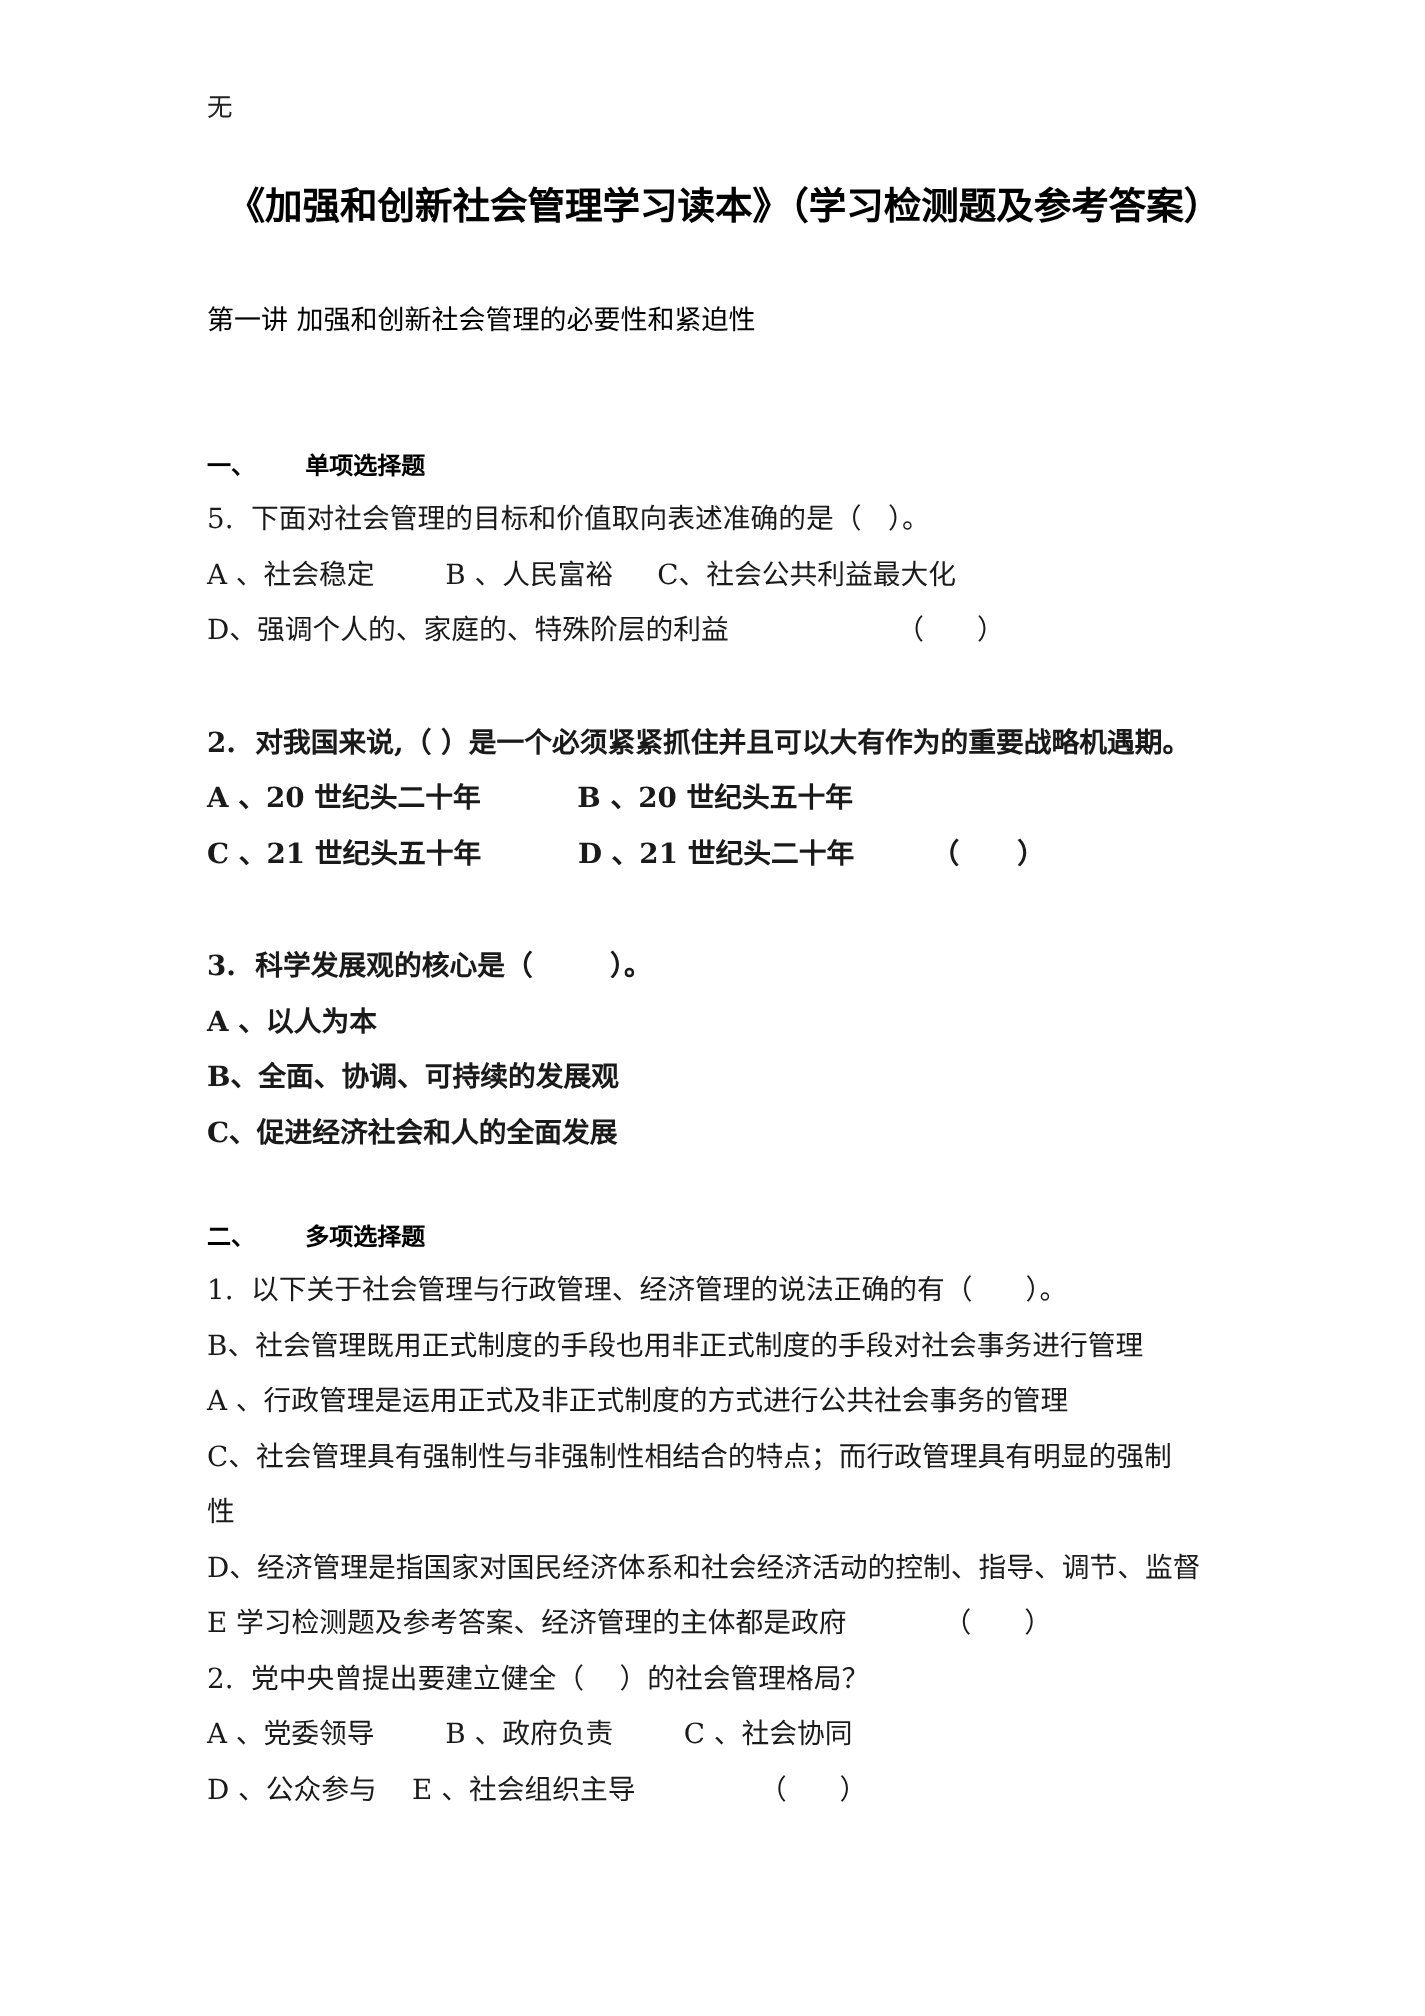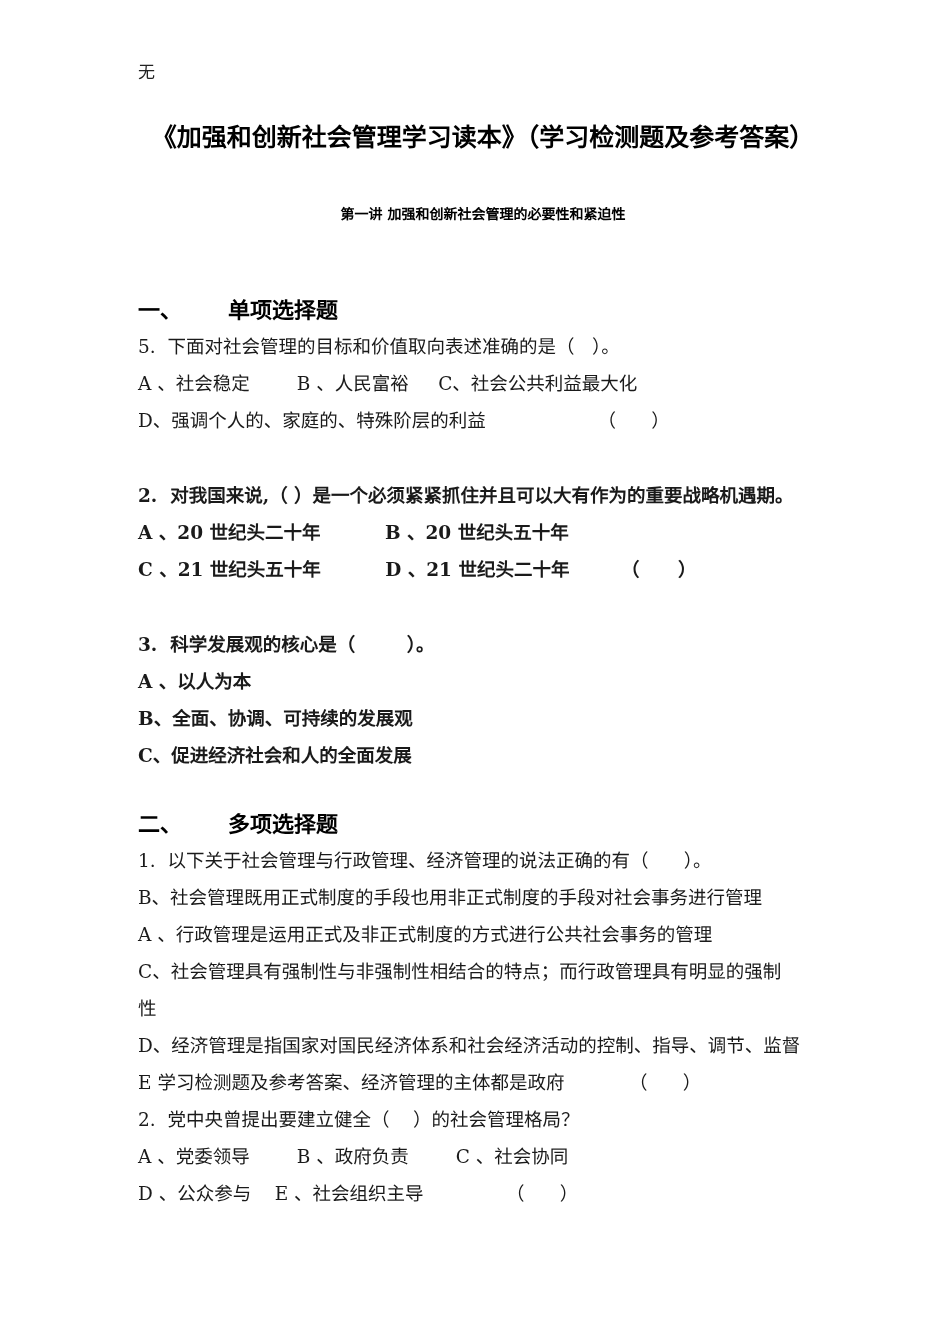--- a/index.html
+++ b/index.html
@@ -49,37 +49,37 @@
     font-weight: 700;
     line-height: 40px;
     text-align: center;
     letter-spacing: 0px;
     white-space: nowrap;
     margin: 0 0 0 0;
   }
 
   .doc-subtitle {
     font-family: "DejaVu Sans", "Liberation Sans", sans-serif;
-    font-size: 14px;
-    font-weight: 700;
+    font-size: 18px;
+    font-weight: 400;
     line-height: 36px;
-    text-align: center;
+    text-align: left;
     white-space: nowrap;
     margin: 38px 0 0 0;
   }
 
   .section {
     margin: 0;
   }
   .section.first { margin-top: 62px; }
   .section.second { margin-top: 34px; }
 
   .section-heading {
     font-family: "DejaVu Sans", "Liberation Sans", sans-serif;
-    font-size: 22px;
+    font-size: 16px;
     font-weight: 700;
     line-height: 34px;
     margin: 0;
     white-space: pre;
   }
 
   .question-block {
     margin: 0;
   }
   .question-block.spaced {

